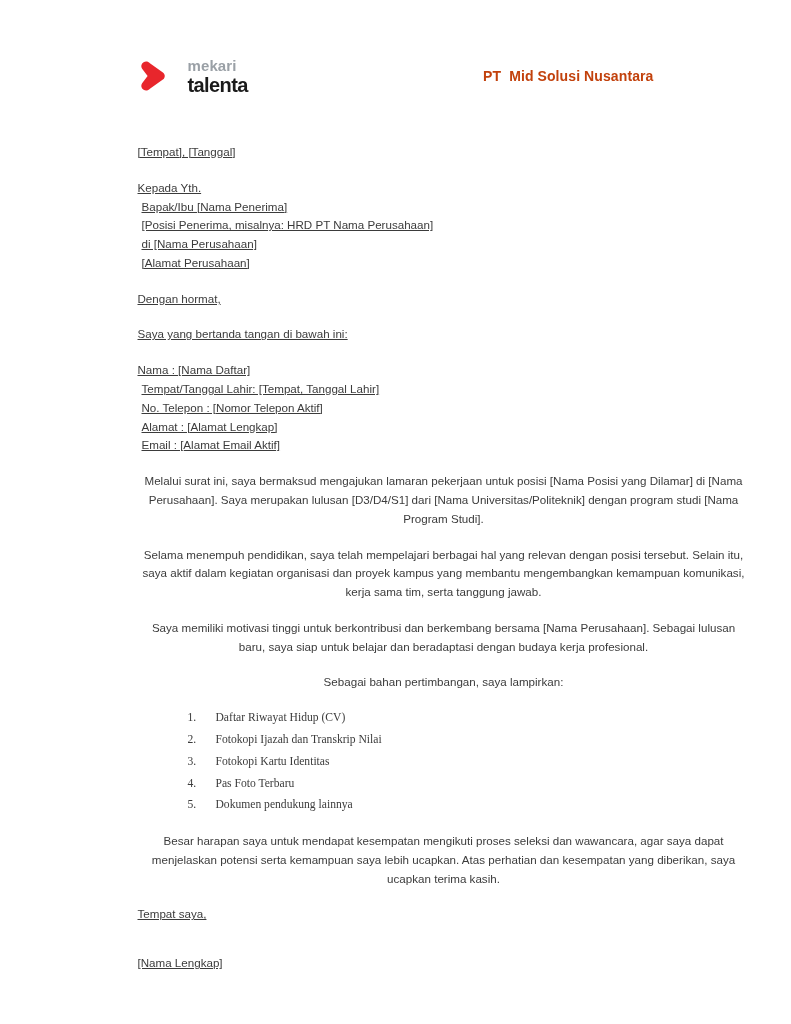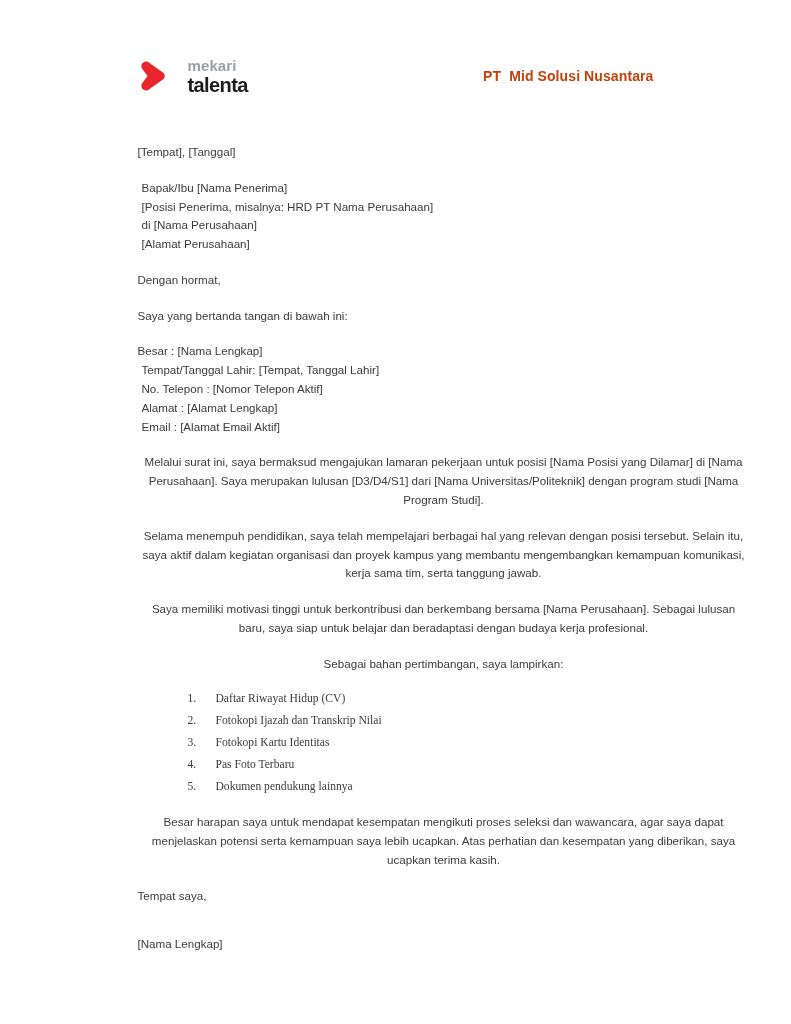--- a/index.html
+++ b/index.html
@@ -90,20 +90,21 @@
     color: #3b3b3b;
   }
 
   .block {
     margin: 0 0 17px 0;
   }
 
   .line {
     display: block;
     white-space: pre-wrap;
+    text-decoration: underline;
   }
 
   
   .line.indent {
     padding-left: 4px;
   }
 
   .para {
     margin: 0 0 17px 0;
     text-align: center;
@@ -155,36 +156,37 @@
     <div class="company-name">PT  Mid Solusi Nusantara</div>
   </div>
 
   <div class="letter-body">
 
     <div class="block">
       <span class="line">[Tempat], [Tanggal]</span>
     </div>
 
     <div class="block">
+      <span class="line">Kepada Yth.</span>
       <span class="line indent">Bapak/Ibu [Nama Penerima]</span>
       <span class="line indent">[Posisi Penerima, misalnya: HRD PT Nama Perusahaan]</span>
       <span class="line indent">di [Nama Perusahaan]</span>
       <span class="line indent">[Alamat Perusahaan]</span>
     </div>
 
     <div class="block">
       <span class="line">Dengan hormat,</span>
     </div>
 
     <div class="block">
       <span class="line">Saya yang bertanda tangan di bawah ini:</span>
     </div>
 
     <div class="block">
-      <span class="line">Besar : [Nama Lengkap]</span>
+      <span class="line">Nama : [Nama Daftar]</span>
       <span class="line indent">Tempat/Tanggal Lahir: [Tempat, Tanggal Lahir]</span>
       <span class="line indent">No. Telepon : [Nomor Telepon Aktif]</span>
       <span class="line indent">Alamat : [Alamat Lengkap]</span>
       <span class="line indent">Email : [Alamat Email Aktif]</span>
     </div>
 
     <p class="para">Melalui surat ini, saya bermaksud mengajukan lamaran pekerjaan untuk posisi [Nama Posisi yang Dilamar] di [Nama Perusahaan]. Saya merupakan lulusan [D3/D4/S1] dari [Nama Universitas/Politeknik] dengan program studi [Nama Program Studi].</p>
     <p class="para">Selama menempuh pendidikan, saya telah mempelajari berbagai hal yang relevan dengan posisi tersebut. Selain itu, saya aktif dalam kegiatan organisasi dan proyek kampus yang membantu mengembangkan kemampuan komunikasi, kerja sama tim, serta tanggung jawab.</p>
     <p class="para">Saya memiliki motivasi tinggi untuk berkontribusi dan berkembang bersama [Nama Perusahaan]. Sebagai lulusan baru, saya siap untuk belajar dan beradaptasi dengan budaya kerja profesional.</p>
 

